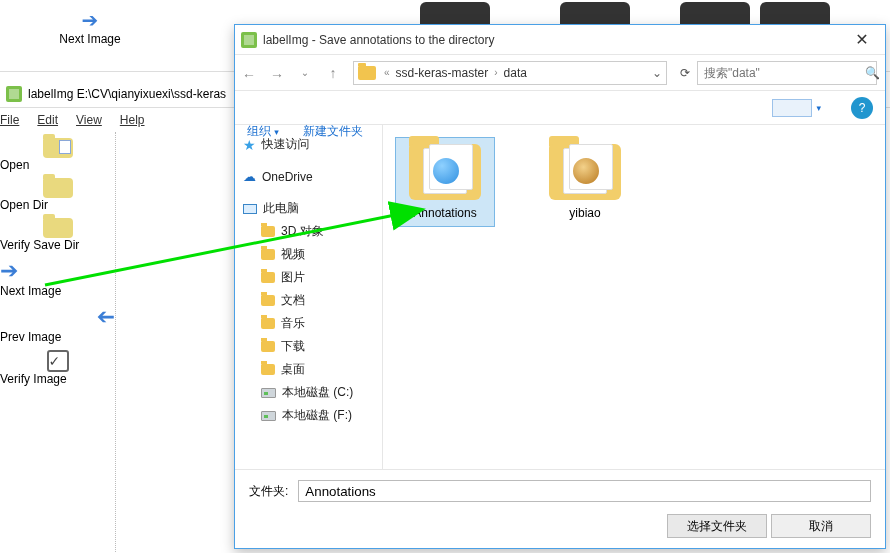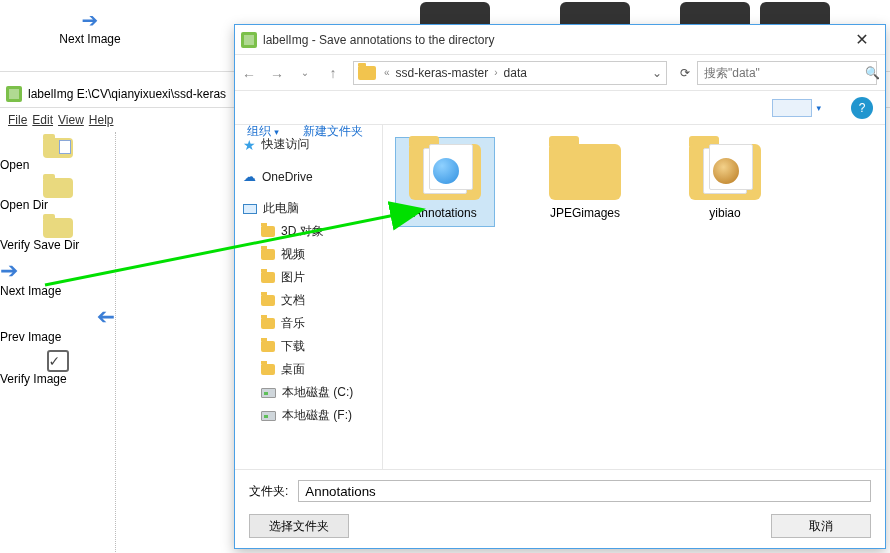--- a/index.html
+++ b/index.html
@@ -14,21 +14,21 @@
   .top-thumb-3 { left: 680px; }
   .top-thumb-4 { left: 760px; }
   .top-drive { position: absolute; left: 280px; top: 54px; color: #222; }
   .ni-btn { position: absolute; left: 35px; top: 8px; width: 110px; text-align: center; }
   .ni-btn .arrow { color:#3b7ed6; font-size:20px; }
 
   .title-row { position: absolute; top: 80px; left: 0; width: 890px; height: 28px; background: #fff; border-bottom: 1px solid #ddd; display:flex; align-items:center; padding-left:6px; gap:6px; }
   .tiny-logo { width:16px; height:16px; background:#7cc04a; border-radius:2px; position:relative; }
   .tiny-logo::after { content:""; position:absolute; inset:3px; background:#fff; opacity:.4; }
 
-  .menu-row { position:absolute; top:108px; left:0; width:230px; height:24px; display:flex; gap:5px; padding-left:8px; align-items:center; color:#333; }
+  .menu-row { position:absolute; top:108px; left:0; width:230px; height:24px; display:flex; gap:18px; align-items:center; color:#333; }
   .menu-row span { border-bottom:1px dotted transparent; }
 
   .tool-col { position:absolute; left:0; top:132px; width:116px; border-right:1px dotted #bbb; height:420px; text-align:left; }
   .tool-item { margin-top:6px; }
   .folder-shape { width:30px; height:20px; background:#e9d97e; border-radius:2px 4px 4px 4px; position:relative; margin:0 auto; }
   .folder-shape::before { content:""; position:absolute; left:0; top:-4px; width:12px; height:5px; background:#e9d97e; border-radius:2px 2px 0 0; }
   .folder-shape .paper { position:absolute; right:2px; top:2px; width:12px; height:14px; background:#fff; border:1px solid #8aa7d8; }
   .arrow-blue { color:#3b7ed6; font-size:22px; }
   .check-icon { width:22px; height:22px; border:2px solid #666; border-radius:3px; margin:0 auto; position:relative; }
   .check-icon::after { content:"✓"; position:absolute; inset:0; color:#444; font-size:14px; line-height:18px; }
@@ -78,21 +78,21 @@
   .big-folder .back { position:absolute; inset:0; background:#f2ce6a; border-radius:4px 6px 6px 6px; }
   .big-folder .tab { position:absolute; left:0; top:-8px; width:30px; height:10px; background:#f2ce6a; border-radius:3px 3px 0 0; }
   .big-folder .sheet { position:absolute; left:14px; top:4px; width:44px; height:46px; background:#fff; border:1px solid #ddd; border-radius:2px; }
   .big-folder .sheet.s2 { left:20px; top:0; }
   .big-folder .globe { position:absolute; left:24px; top:14px; width:26px; height:26px; border-radius:50%; background:radial-gradient(circle at 35% 30%, #8fd1ff, #3090e0); }
   .big-folder .img { position:absolute; left:22px; top:12px; width:30px; height:30px; border-radius:50%; background:radial-gradient(circle at 40% 35%, #f3d18a, #b8781d); border:2px solid #fff; }
 
   .dlg-bottom { border-top:1px solid #e6e6e6; padding:10px 14px; }
   .folder-row { display:flex; align-items:center; gap:10px; margin-bottom:12px; }
   .folder-row input { flex:1; height:22px; border:1px solid #bbb; padding:0 6px; }
-  .btn-row { display:flex; justify-content:space-between; gap:12px; }
+  .btn-row { display:flex; justify-content:flex-end; gap:4px; }
   .btn { width:100px; height:24px; border:1px solid #bbb; background:#efefef; display:flex; align-items:center; justify-content:center; }
   .btn.primary { background:#e9e9e9; }
 
   
   .anno-arrow { position:absolute; pointer-events:none; }
 </style>
 </head>
 <body>
 
 <div class="bg-app">
@@ -261,27 +261,20 @@
             <div class="sheet"></div>
             <div class="sheet s2"></div>
             <div class="globe"></div>
         </div>
         <div>Annotations</div>
       </div>
       <div class="file-item">
         <div class="big-folder">
           <div class="tab"></div>
             <div class="back"></div>
-        </div>
-        <div>JPEGimages</div>
-      </div>
-      <div class="file-item">
-        <div class="big-folder">
-          <div class="tab"></div>
-            <div class="back"></div>
             <div class="sheet"></div>
             <div class="sheet s2"></div>
             <div class="img"></div>
         </div>
         <div>yibiao</div>
       </div>
     </div>
   </div>
 
   <div class="dlg-bottom">

